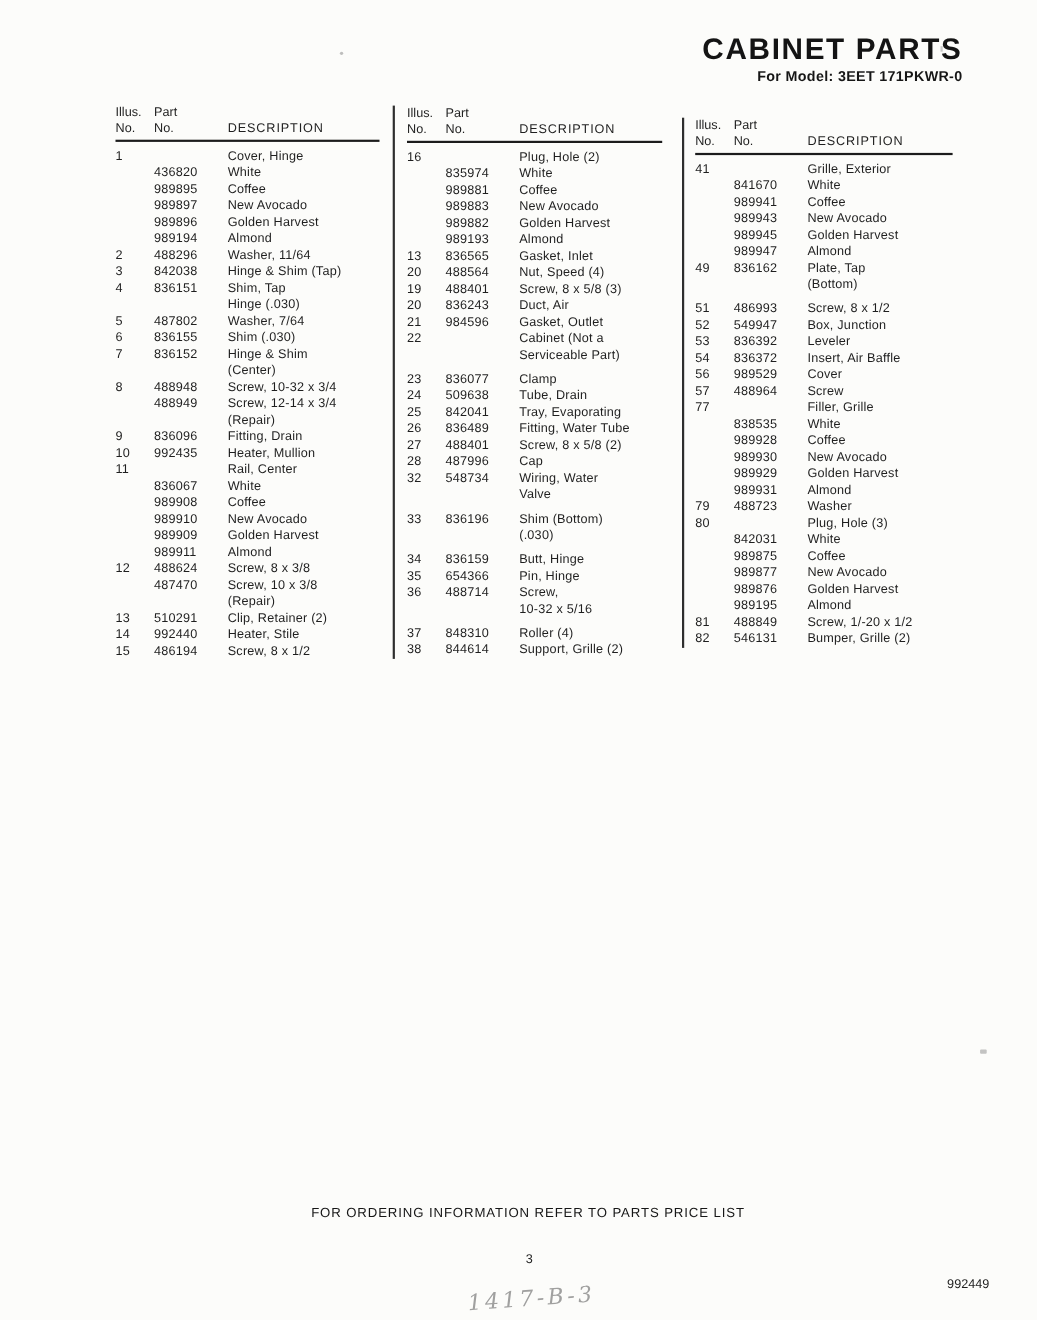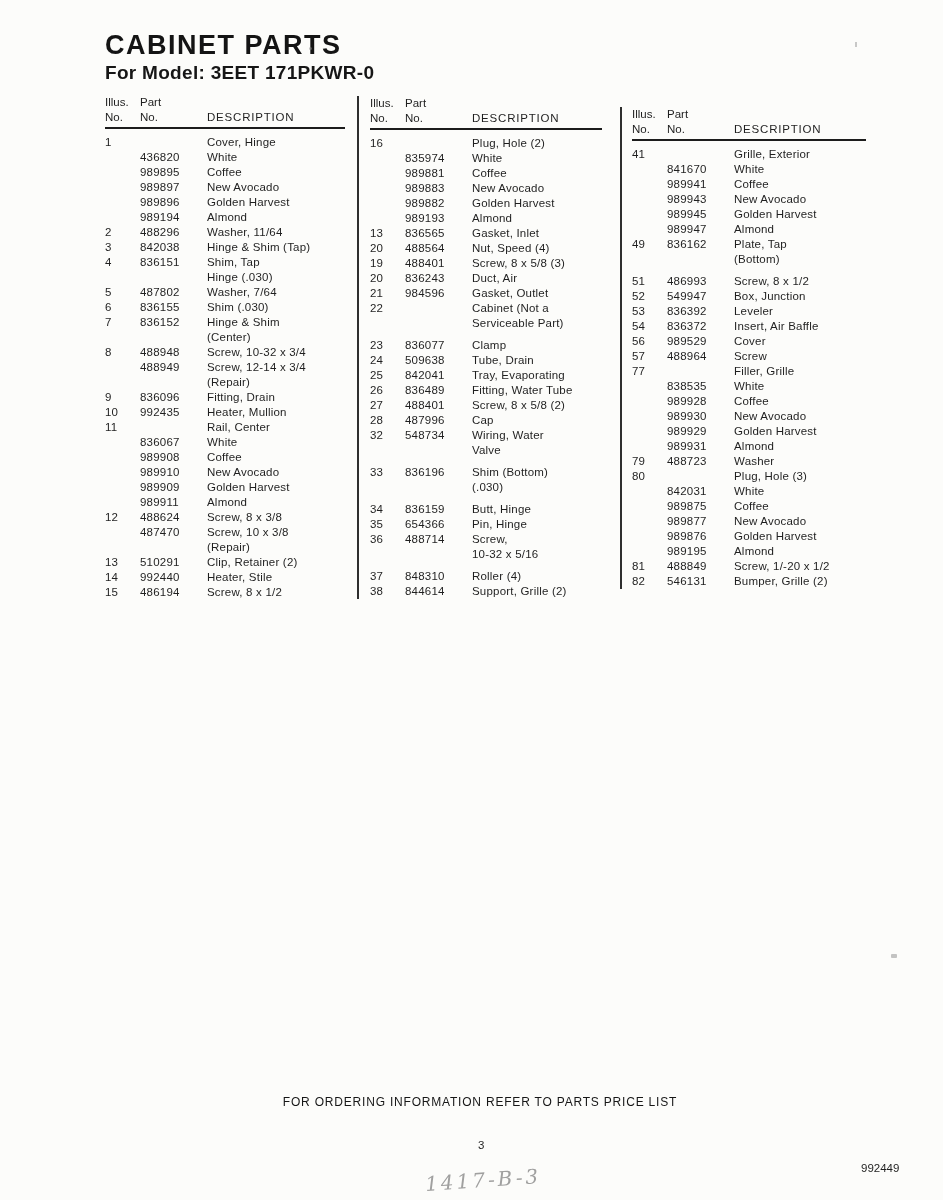--- a/index.html
+++ b/index.html
@@ -2,23 +2,23 @@
 <html><head>
 <meta charset="utf-8">
 <style>
   html,body { margin:0; padding:0; background:#e8e8e6; }
   .page {
     position:relative; width:943px; height:1200px; margin:0 auto;
     background:#fcfcfa; overflow:hidden;
     font-family:"Liberation Sans", sans-serif; color:#1f1f1f;
   }
   
-  .title-block { position:absolute; top:30px; left:105px; width:770px; text-align:left; }
+  .title-block { position:absolute; top:30px; left:105px; width:770px; text-align:right; }
   .doc-title { margin:0; font-size:27px; font-weight:700; letter-spacing:1.5px; color:#141414; }
-  .doc-subtitle { margin:1px 0 15px 0; font-size:19px; font-weight:700; letter-spacing:0.3px; color:#161616; }
+  .doc-subtitle { margin:1px 0 15px 0; font-size:13px; font-weight:700; letter-spacing:0.3px; color:#161616; }
 
   
   .tables { position:absolute; top:95px; left:105px; display:flex; align-items:center; }
   .tcol { width:252px; box-sizing:border-box; }
   .tcol + .tcol { border-left:2px solid #2e2e2e; }
   .tcol.c2 { width:263px; padding-left:11px; }
   .tcol.c3 { width:257px; padding-left:10px; }
 
   .thead { border-bottom:2px solid #1c1c1c; padding-bottom:2px; width:240px; }
   .tcol.c2 .thead { width:232px; }

